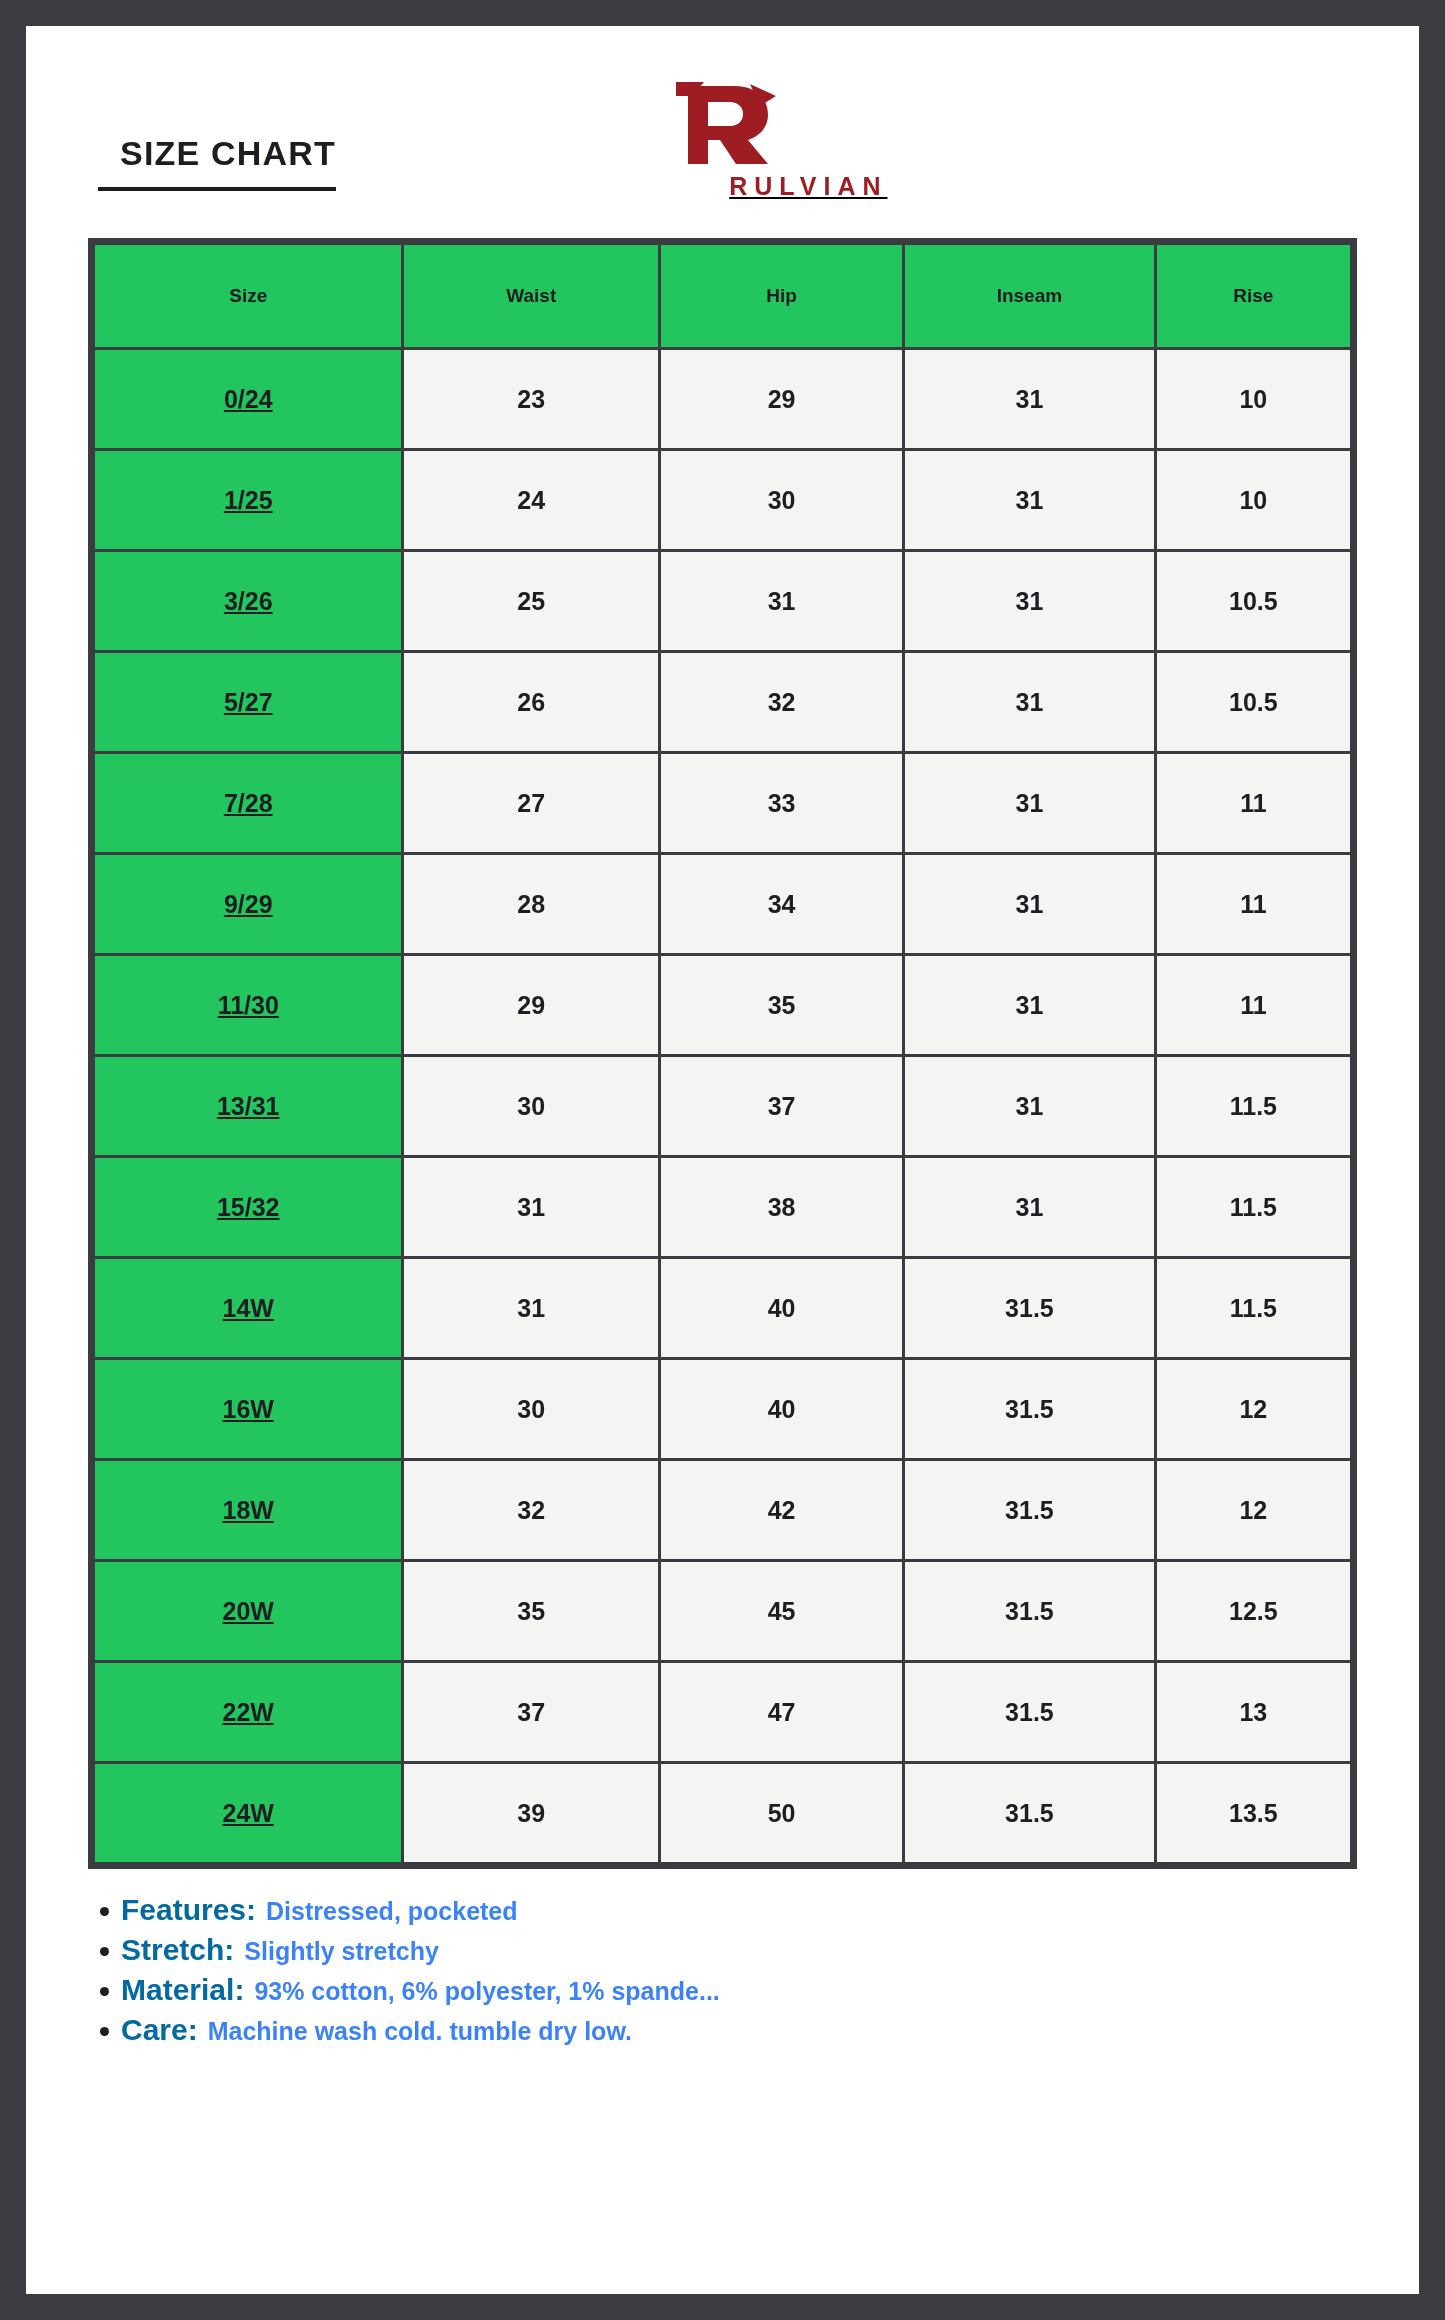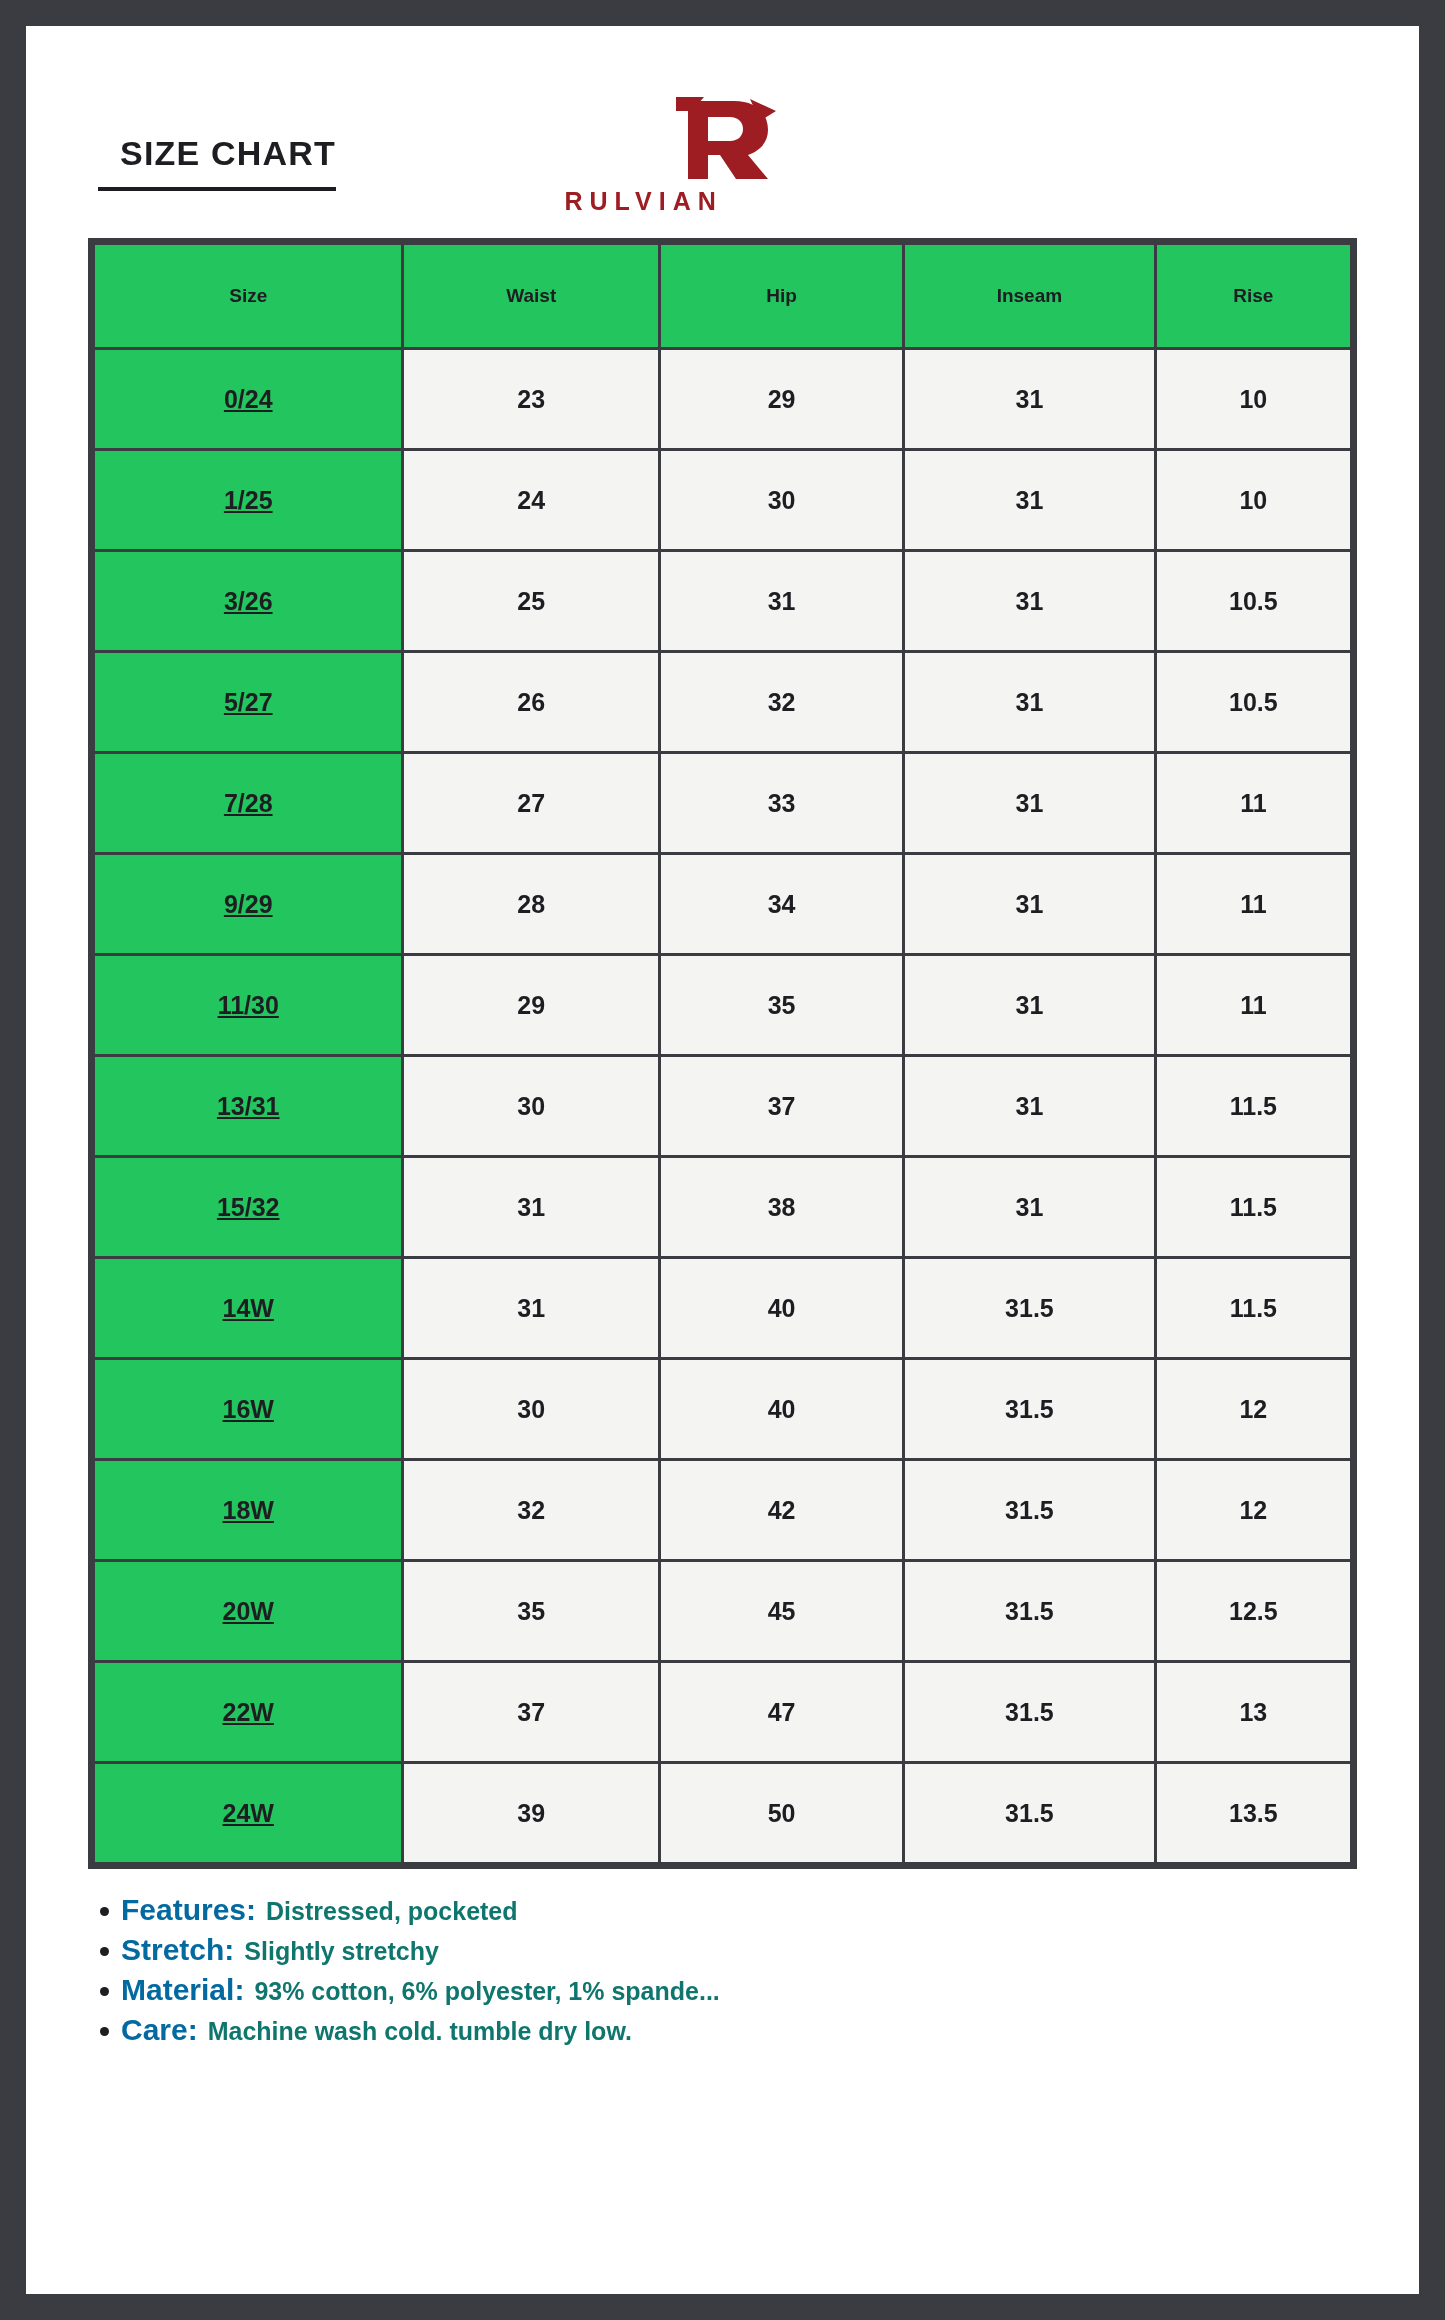--- a/index.html
+++ b/index.html
@@ -53,23 +53,24 @@
     margin-top: 14px;
     width: 238px;
     height: 4px;
     background: #1d1d22;
   }
 
   .brand {
     position: absolute;
     left: 50%;
     transform: translateX(-50%);
-    top: 21px;
-    text-align: left;
+    top: 6px;
+    text-align: right;
     width: 330px;
+    text-decoration: underline;
   }
   .brand-mark {
     height: 86px;
     display: flex;
     align-items: center;
     justify-content: center;
   }
   .brand-name {
     margin-top: 4px;
     font-size: 25px;
@@ -140,21 +141,21 @@
   .note-label {
     font-size: 30px;
     font-weight: bold;
     color: #0369a1;
     margin-right: 10px;
     white-space: nowrap;
   }
   .note-value {
     font-size: 25px;
     font-weight: bold;
-    color: #0f766e;
+    color: #3b82f6;
   }
 </style>
 </head>
 <body>
 
 <div class="page">
   <div class="inner">
 
     <div class="header">
       <div class="title-block">

